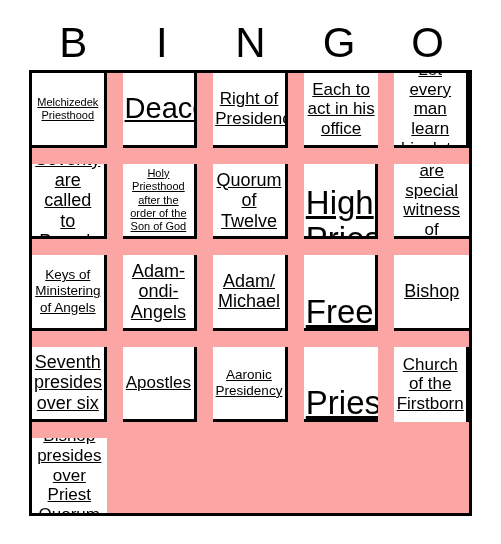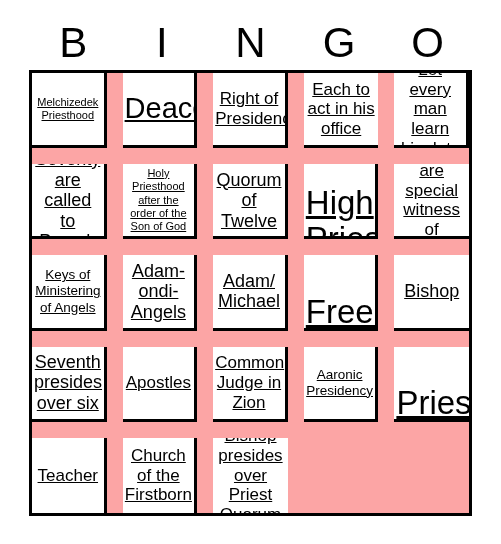--- a/index.html
+++ b/index.html
@@ -173,36 +173,28 @@
       </div>
 
     <div class="cell sz-l">
         <span class="cell-text">Seventh
 presides
 over six</span>
       </div>
     <div class="cell sz-m">
         <span class="cell-text">Apostles</span>
       </div>
-    <div class="cell sz-m">
-        <span class="cell-text">Common
-Judge in
-Zion</span>
-      </div>
     <div class="cell sz-s">
         <span class="cell-text">Aaronic
 Presidency</span>
       </div>
     <div class="cell sz-xxl col-last">
         <span class="cell-text">Priest</span>
       </div>
 
-    <div class="cell sz-m row-last">
-        <span class="cell-text">Teacher</span>
-      </div>
     <div class="cell sz-m row-last">
         <span class="cell-text">Church
 of the
 Firstborn</span>
       </div>
     <div class="cell sz-m col-last row-last">
         <span class="cell-text">Bishop
 presides
 over Priest
 Quorum</span>

